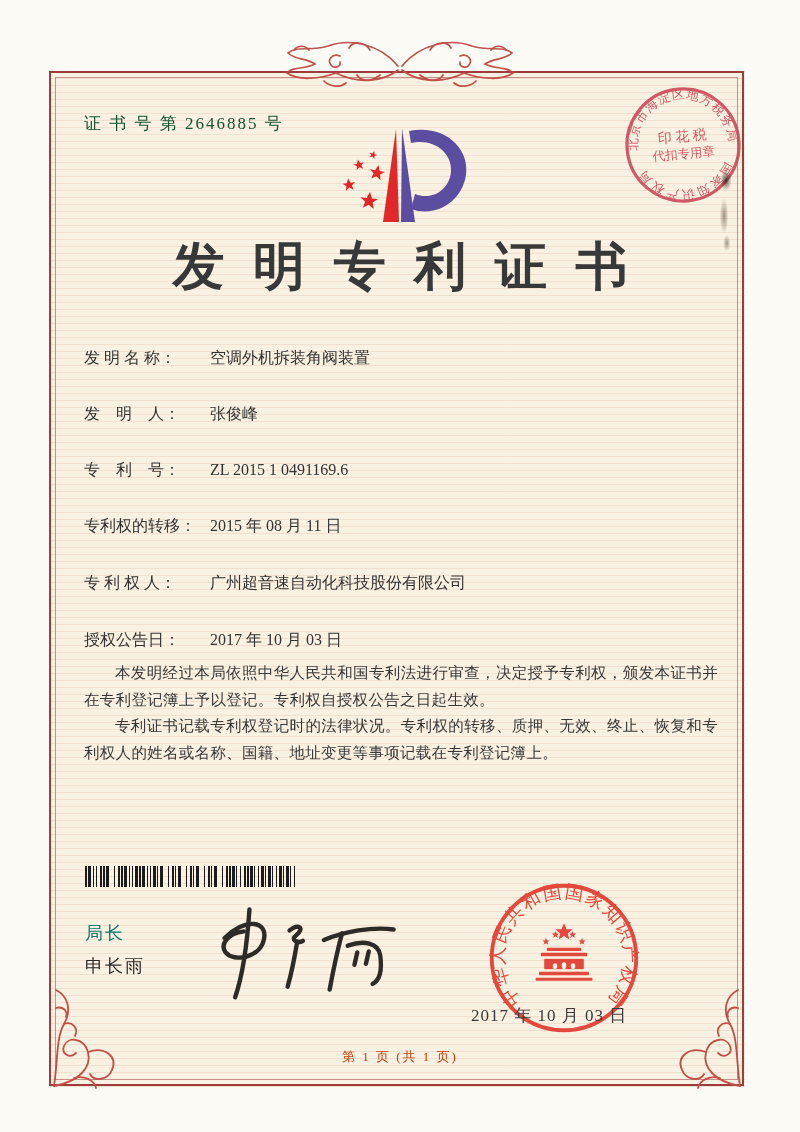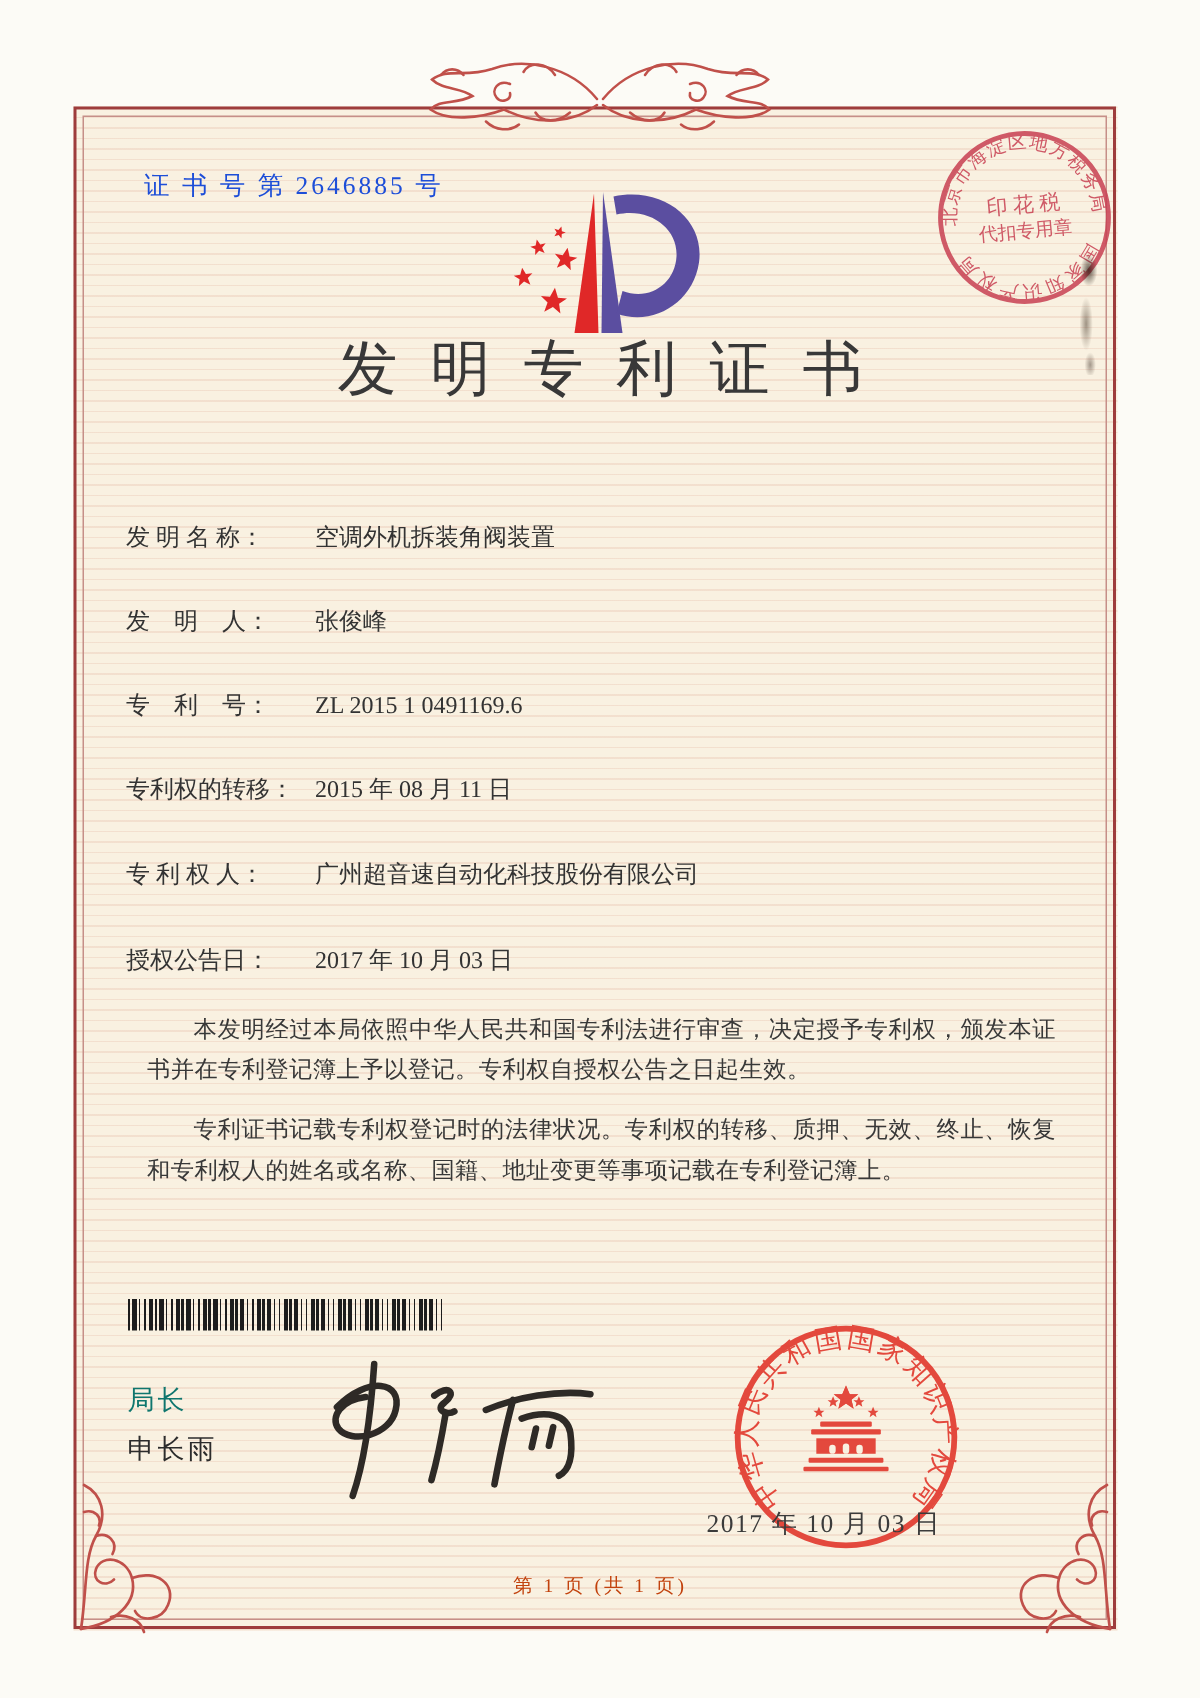--- a/index.html
+++ b/index.html
@@ -23,36 +23,36 @@
     position:absolute;left:49px;top:71px;width:691px;height:1011px;
     border:2.5px solid #9e3c3c;z-index:1;pointer-events:none;
   }
   .border-inner{
     position:absolute;left:4px;top:4px;right:4px;bottom:4px;
     border:1px solid #c68f88;
   }
   
   .flourish{z-index:2;pointer-events:none;}
   
-  .cert-no{left:96px;top:112px;font-size:17px;letter-spacing:2px;color:#1d4ed8;z-index:3;}
+  .cert-no{left:84px;top:112px;font-size:17px;letter-spacing:2px;color:#14532d;z-index:3;}
   .logo{left:331px;top:124px;z-index:3;}
   .title{
-    left:0;top:218px;width:100%;text-align:center;
-    font-size:40px;letter-spacing:.55em;padding-left:.55em;box-sizing:border-box;
-    color:#383838;z-index:3;font-weight:400;
+    left:0;top:232px;width:100%;text-align:center;
+    font-size:52px;letter-spacing:.55em;padding-left:.55em;box-sizing:border-box;
+    color:#383838;z-index:3;font-weight:700;
   }
   
   .field{left:84px;width:640px;font-size:16px;z-index:3;white-space:nowrap;color:#333;}
   .field .lab{display:inline-block;width:126px;}
   
   .body-text{
     left:84px;top:660px;width:634px;z-index:3;
     font-size:15.5px;line-height:1.72;text-align:justify;color:#383838;letter-spacing:.3px;
   }
-  .body-text p{margin:14px;text-indent:2em;}
+  .body-text p{margin:0;text-indent:2em;}
   
   .barcode{
     left:85px;top:866px;width:212px;height:21px;z-index:3;
     background-image:repeating-linear-gradient(90deg,
       #1c1c1c 0 1.5px, transparent 1.5px 3px,
       #1c1c1c 3px 6px, transparent 6px 7.5px,
       #1c1c1c 7.5px 8.5px, transparent 8.5px 11px,
       #1c1c1c 11px 12px, transparent 12px 14.5px,
       #1c1c1c 14.5px 17px, transparent 17px 18px);
   }

